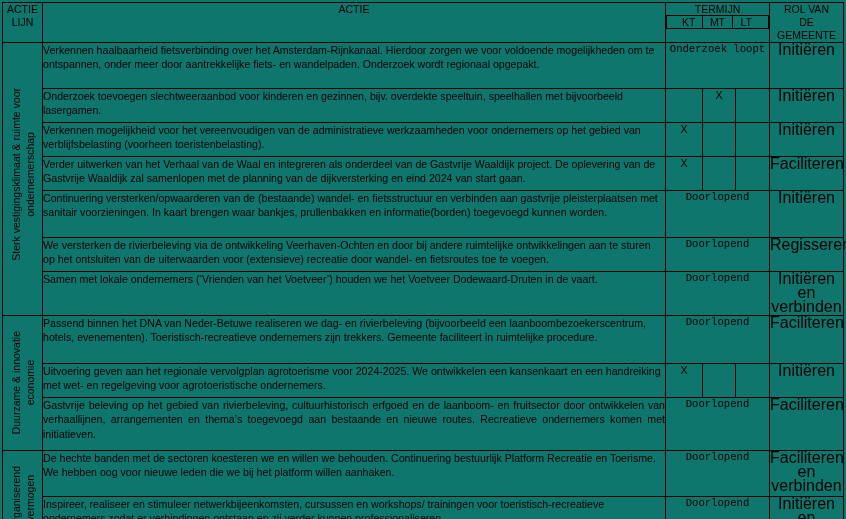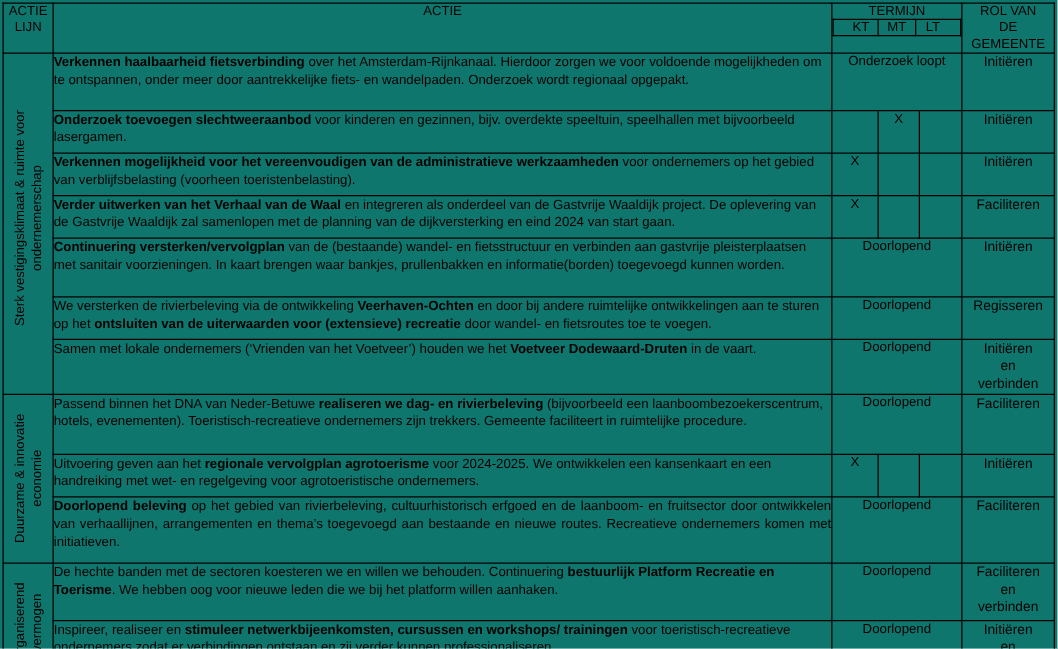--- a/index.html
+++ b/index.html
@@ -106,45 +106,46 @@
 
   
   td.actie {
     padding: 3px 5px 3px 6px;
     font-size: 10.6px;
     line-height: 14.2px;
     text-align: left;
     vertical-align: top;
   }
   td.actie.justify { text-align: justify; }
-  td.actie b { font-weight: bold; }
+  td.actie b { font-weight: normal; }
 
   
   td.term-span {
     text-align: center;
     font-size: 10.6px;
     padding-top: 3px;
     vertical-align: top;
+    font-family: Liberation Mono, monospace;
   }
   td.term-x {
     width: 37px;
     text-align: center;
     font-size: 10.6px;
     padding-top: 3px;
     vertical-align: top;
   }
   td.term-kt { width: 37px; }
   td.term-mt { width: 33px; }
   td.term-lt { width: 34px; }
 
   
   td.rol {
     width: 74px;
     text-align: center;
-    font-size: 11px;
+    font-size: 16px;
     line-height: 14.2px;
     padding-top: 3px;
     vertical-align: top;
   }
 </style>
 </head>
 <body>
 
 <div id="page">
   <table class="actietabel">
@@ -206,21 +207,21 @@
           <td class="rol" style="white-space: pre-line;">Initiëren</td>
         </tr>
         <tr style="height: 34px;">
           <td class="actie"><b>Verder uitwerken van het Verhaal van de Waal</b> en integreren als onderdeel van de Gastvrije Waaldijk project. De oplevering van de Gastvrije Waaldijk zal samenlopen met de planning van de dijkversterking en eind 2024 van start gaan.</td>
           <td class="term-x term-kt">X</td>
           <td class="term-x term-mt"></td>
           <td class="term-x term-lt"></td>
           <td class="rol" style="white-space: pre-line;">Faciliteren</td>
         </tr>
         <tr style="height: 47px;">
-          <td class="actie"><b>Continuering versterken/vervolgplan</b> van de (bestaande) wandel- en fietsstructuur en verbinden aan gastvrije pleisterplaatsen met sanitair voorzieningen. In kaart brengen waar bankjes, prullenbakken en informatie(borden) toegevoegd kunnen worden.</td>
+          <td class="actie"><b>Continuering versterken/opwaarderen</b> van de (bestaande) wandel- en fietsstructuur en verbinden aan gastvrije pleisterplaatsen met sanitair voorzieningen. In kaart brengen waar bankjes, prullenbakken en informatie(borden) toegevoegd kunnen worden.</td>
           <td class="term-span" colspan="3">Doorlopend</td>
           <td class="rol" style="white-space: pre-line;">Initiëren</td>
         </tr>
         <tr style="height: 34px;">
           <td class="actie">We versterken de rivierbeleving via de ontwikkeling <b>Veerhaven-Ochten</b> en door bij andere ruimtelijke ontwikkelingen aan te sturen op het <b>ontsluiten van de uiterwaarden voor (extensieve) recreatie</b> door wandel- en fietsroutes toe te voegen.</td>
           <td class="term-span" colspan="3">Doorlopend</td>
           <td class="rol" style="white-space: pre-line;">Regisseren</td>
         </tr>
         <tr style="height: 34px;">
           <td class="actie">Samen met lokale ondernemers (‘Vrienden van het Voetveer’) houden we het <b>Voetveer Dodewaard-Druten</b> in de vaart.</td>
@@ -241,21 +242,21 @@
           <td class="rol" style="white-space: pre-line;">Faciliteren</td>
         </tr>
         <tr style="height: 34px; margin-top: 15px;">
           <td class="actie">Uitvoering geven aan het <b>regionale vervolgplan agrotoerisme</b> voor 2024-2025. We ontwikkelen een kansenkaart en een handreiking met wet- en regelgeving voor agrotoeristische ondernemers.</td>
           <td class="term-x term-kt">X</td>
           <td class="term-x term-mt"></td>
           <td class="term-x term-lt"></td>
           <td class="rol" style="white-space: pre-line;">Initiëren</td>
         </tr>
         <tr style="height: 52px;">
-          <td class="actie justify"><b>Doorlopend beleving</b> op het gebied van rivierbeleving, cultuurhistorisch erfgoed en de laanboom- en fruitsector door ontwikkelen van verhaallijnen, arrangementen en thema’s toegevoegd aan bestaande en nieuwe routes. Recreatieve ondernemers komen met initiatieven.</td>
+          <td class="actie justify"><b>Gastvrije beleving</b> op het gebied van rivierbeleving, cultuurhistorisch erfgoed en de laanboom- en fruitsector door ontwikkelen van verhaallijnen, arrangementen en thema’s toegevoegd aan bestaande en nieuwe routes. Recreatieve ondernemers komen met initiatieven.</td>
           <td class="term-span" colspan="3">Doorlopend</td>
           <td class="rol" style="white-space: pre-line;">Faciliteren</td>
         </tr>
         <tr style="height: 46px;">
           <td class="sectielabel" rowspan="2">
             <div class="vert-wrap" style="height: 94px;">
               <div class="vert">Organiserend
 vermogen</div>
             </div>
           </td>

